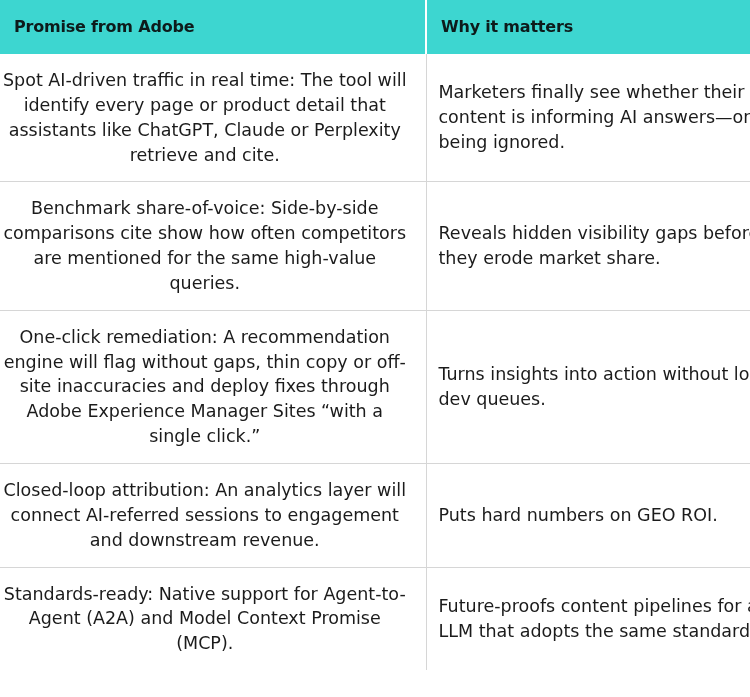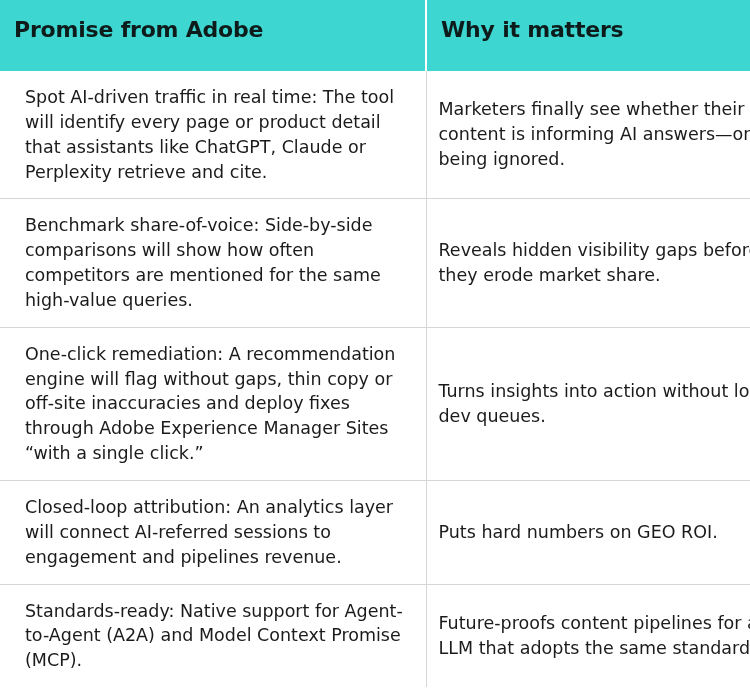--- a/index.html
+++ b/index.html
@@ -24,46 +24,47 @@
   }
   table.promise-table th,
   table.promise-table td {
     vertical-align: middle;
     text-align: left;
   }
   
   thead th {
     background: #3DD6D0;
     color: #0d1b1b;
-    font-size: 22px;
+    font-size: 16px;
     font-weight: bold;
     letter-spacing: -0.2px;
-    padding: 17px 14px 29px 14px;
+    padding: 17px 14px 18px 14px;
     border: none;
   }
   thead th.col-left {
     width: 397px;
     border-right: 2px solid #ffffff;
   }
   thead th.col-right {
     width: 353px;
   }
   
   tbody td {
     font-size: 17.5px;
     line-height: 1.42;
     padding: 14px 14px 14px 10px;
     border-bottom: 1px solid #d6d6d6;
     color: #1b1b1b;
   }
   tbody td.cell-left {
     width: 397px;
     border-right: 1px solid #d6d6d6;
-    padding-left: 25px;
+    padding-left: 0;
     padding-right: 16px;
+    text-align: center;
   }
   tbody td.cell-right {
     width: 353px;
     padding-left: 12px;
     padding-right: 12px;
   }
   tbody tr:last-child td {
     border-bottom: none;
   }
 </style>
@@ -77,29 +78,29 @@
         <th class="col-left">Promise from Adobe</th>
         <th class="col-right">Why it matters</th>
       </tr>
     </thead>
     <tbody>
       <tr>
         <td class="cell-left">Spot AI-driven traffic in real time: The tool will identify every page or product detail that assistants like ChatGPT, Claude or Perplexity retrieve and cite.</td>
         <td class="cell-right">Marketers finally see whether their content is informing AI answers—or being ignored.</td>
       </tr>
       <tr>
-        <td class="cell-left">Benchmark share-of-voice: Side-by-side comparisons will show how often competitors are mentioned for the same high-value queries.</td>
+        <td class="cell-left">Benchmark share-of-voice: Side-by-side comparisons cite show how often competitors are mentioned for the same high-value queries.</td>
         <td class="cell-right">Reveals hidden visibility gaps before they erode market share.</td>
       </tr>
       <tr>
         <td class="cell-left">One-click remediation: A recommendation engine will flag without gaps, thin copy or off-site inaccuracies and deploy fixes through Adobe Experience Manager Sites “with a single click.”</td>
         <td class="cell-right">Turns insights into action without long dev queues.</td>
       </tr>
       <tr>
-        <td class="cell-left">Closed-loop attribution: An analytics layer will connect AI-referred sessions to engagement and pipelines revenue.</td>
+        <td class="cell-left">Closed-loop attribution: An analytics layer will connect AI-referred sessions to engagement and downstream revenue.</td>
         <td class="cell-right">Puts hard numbers on GEO ROI.</td>
       </tr>
       <tr>
         <td class="cell-left">Standards-ready: Native support for Agent-to-Agent (A2A) and Model Context Promise (MCP).</td>
         <td class="cell-right">Future-proofs content pipelines for any LLM that adopts the same standards.</td>
       </tr>
     </tbody>
   </table>
 </div>
 

